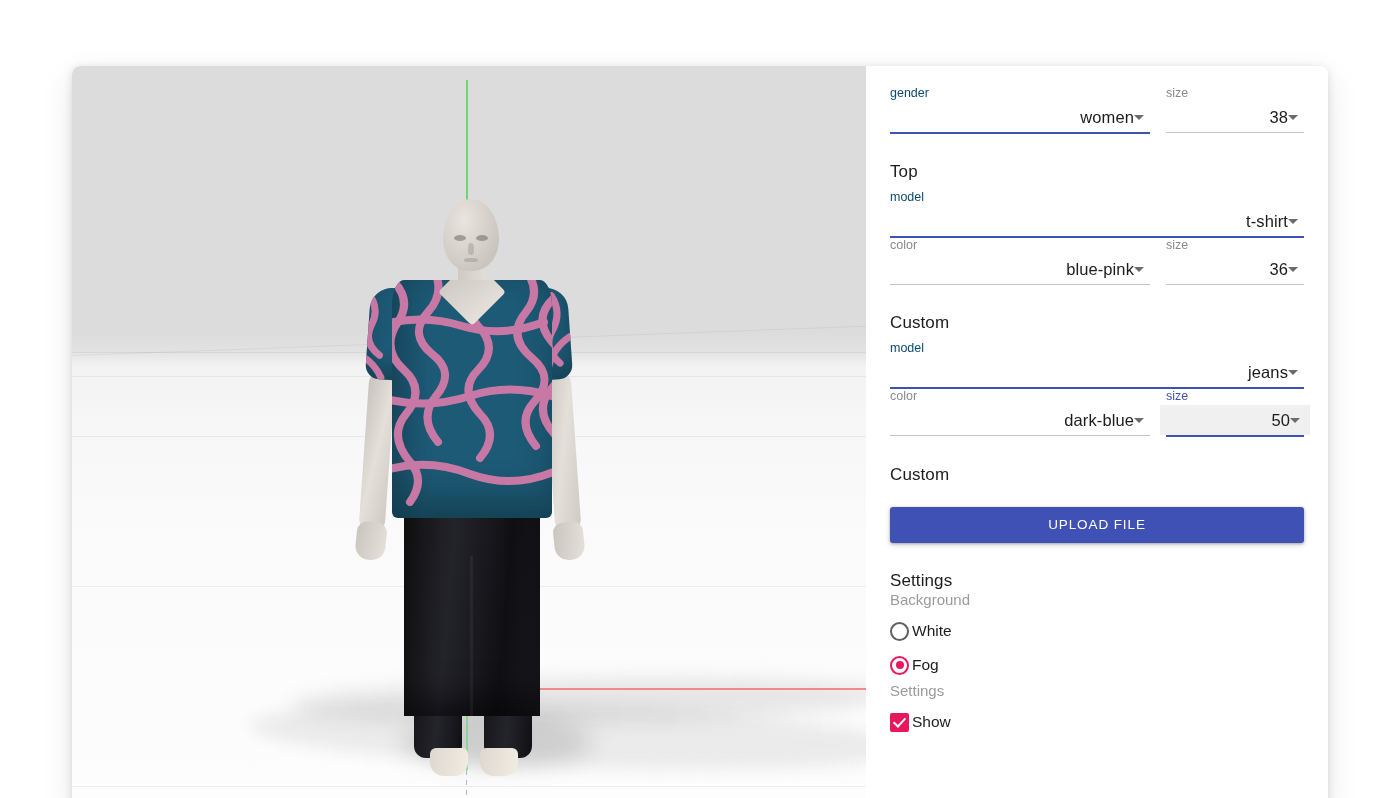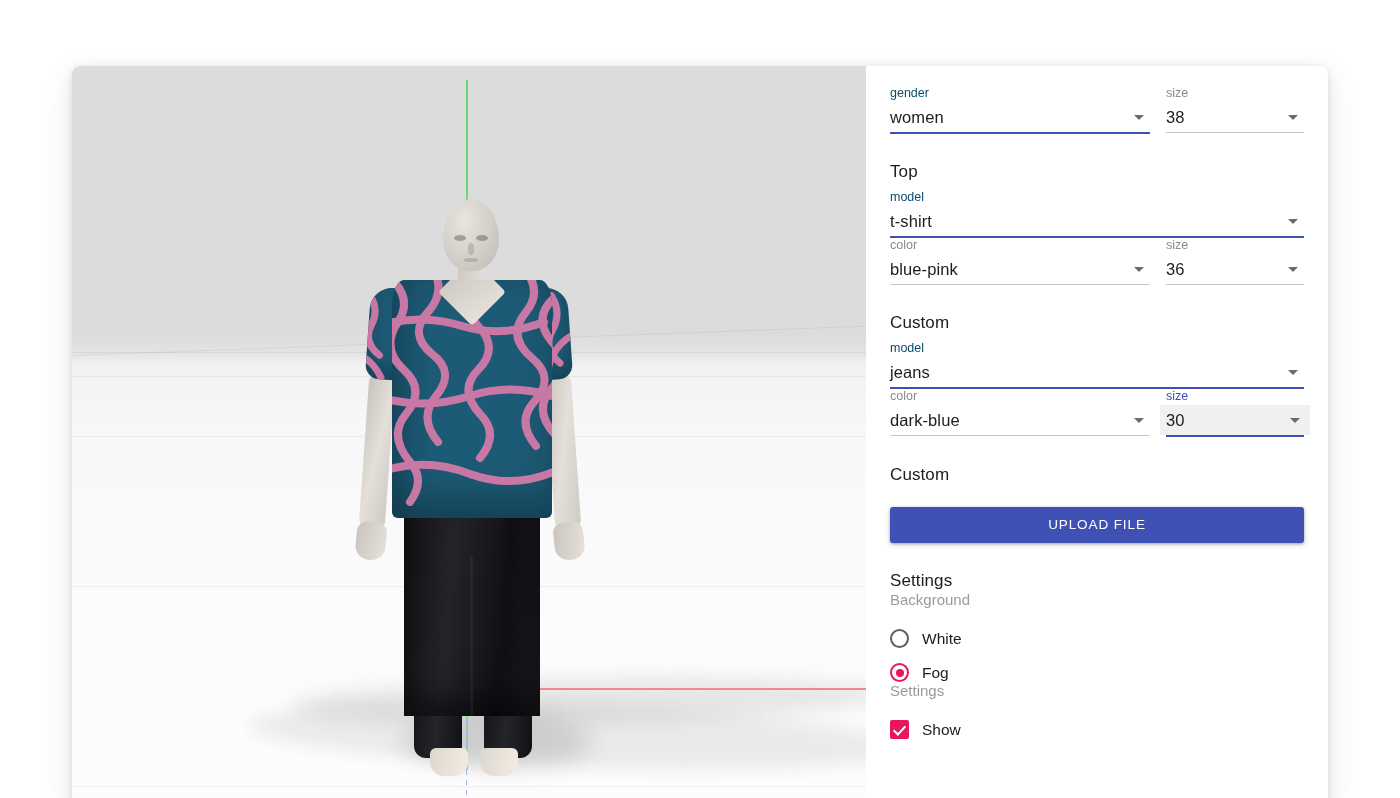--- a/index.html
+++ b/index.html
@@ -238,24 +238,23 @@
     font-size: 12.5px;
     line-height: 14px;
     color: #8a8a8a;
   }
   .field.accent > .field-label { color: #0c4a6e; }
   .field.focused > .field-label { color: #3f51b5; }
 
   .field-control {
     display: flex;
     align-items: center;
-    justify-content: space-between;
+    justify-content: flex-end;
     height: 30px;
     padding: 0 2px 0 0;
-    gap: 10px;
   }
   .field.focused .field-control {
     background: #f0f0f0;
     padding-left: 6px;
     margin-left: -6px;
     padding-right: 6px;
     margin-right: -6px;
   }
   .field-value {
     font-size: 16.5px;
@@ -305,23 +304,23 @@
   }
 
   .sub-label {
     font-size: 15px;
     color: #9b9b9b;
     margin-bottom: 6px;
   }
 
   .opt {
     display: flex;
-    align-items: flex-end;
+    align-items: center;
     height: 34px;
-    gap: 13px;
+    gap: 3px;
     cursor: pointer;
   }
   .radio {
     width: 19px; height: 19px;
     border: 2px solid #5f5f5f;
     border-radius: 50%;
     position: relative;
     flex: 0 0 auto;
   }
   .radio.checked { border-color: #e8175d; }
@@ -504,21 +503,21 @@
         <span class="field-label">color</span>
         <div class="field-control">
           <span class="field-value">dark-blue</span>
           <span class="caret"></span>
         </div>
         <div class="underline"></div>
       </div>
       <div class="field narrow focused">
         <span class="field-label">size</span>
         <div class="field-control">
-          <span class="field-value">30</span>
+          <span class="field-value">50</span>
           <span class="caret"></span>
         </div>
         <div class="underline"></div>
       </div>
     </div>
 
     <div class="sp-28"></div>
 
     <div class="section-title">Custom</div>
     <div class="sp-22"></div>

